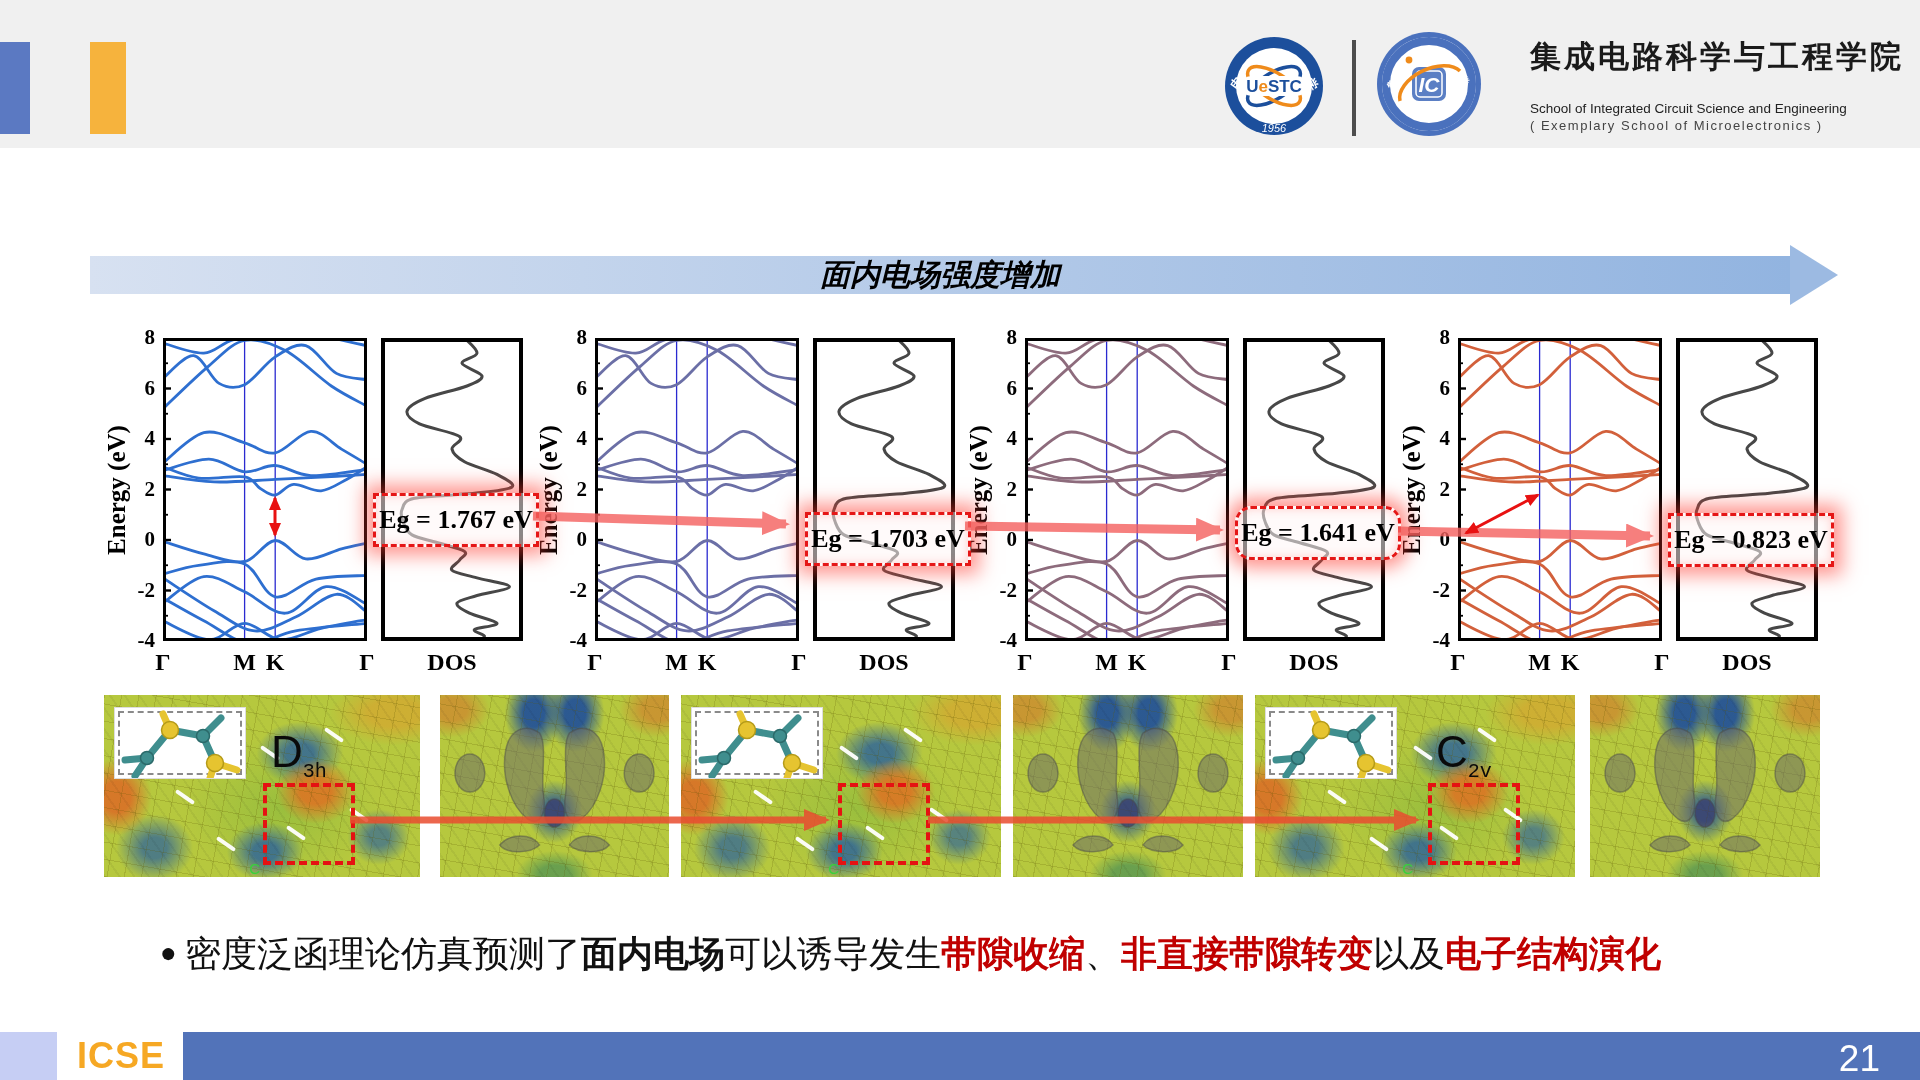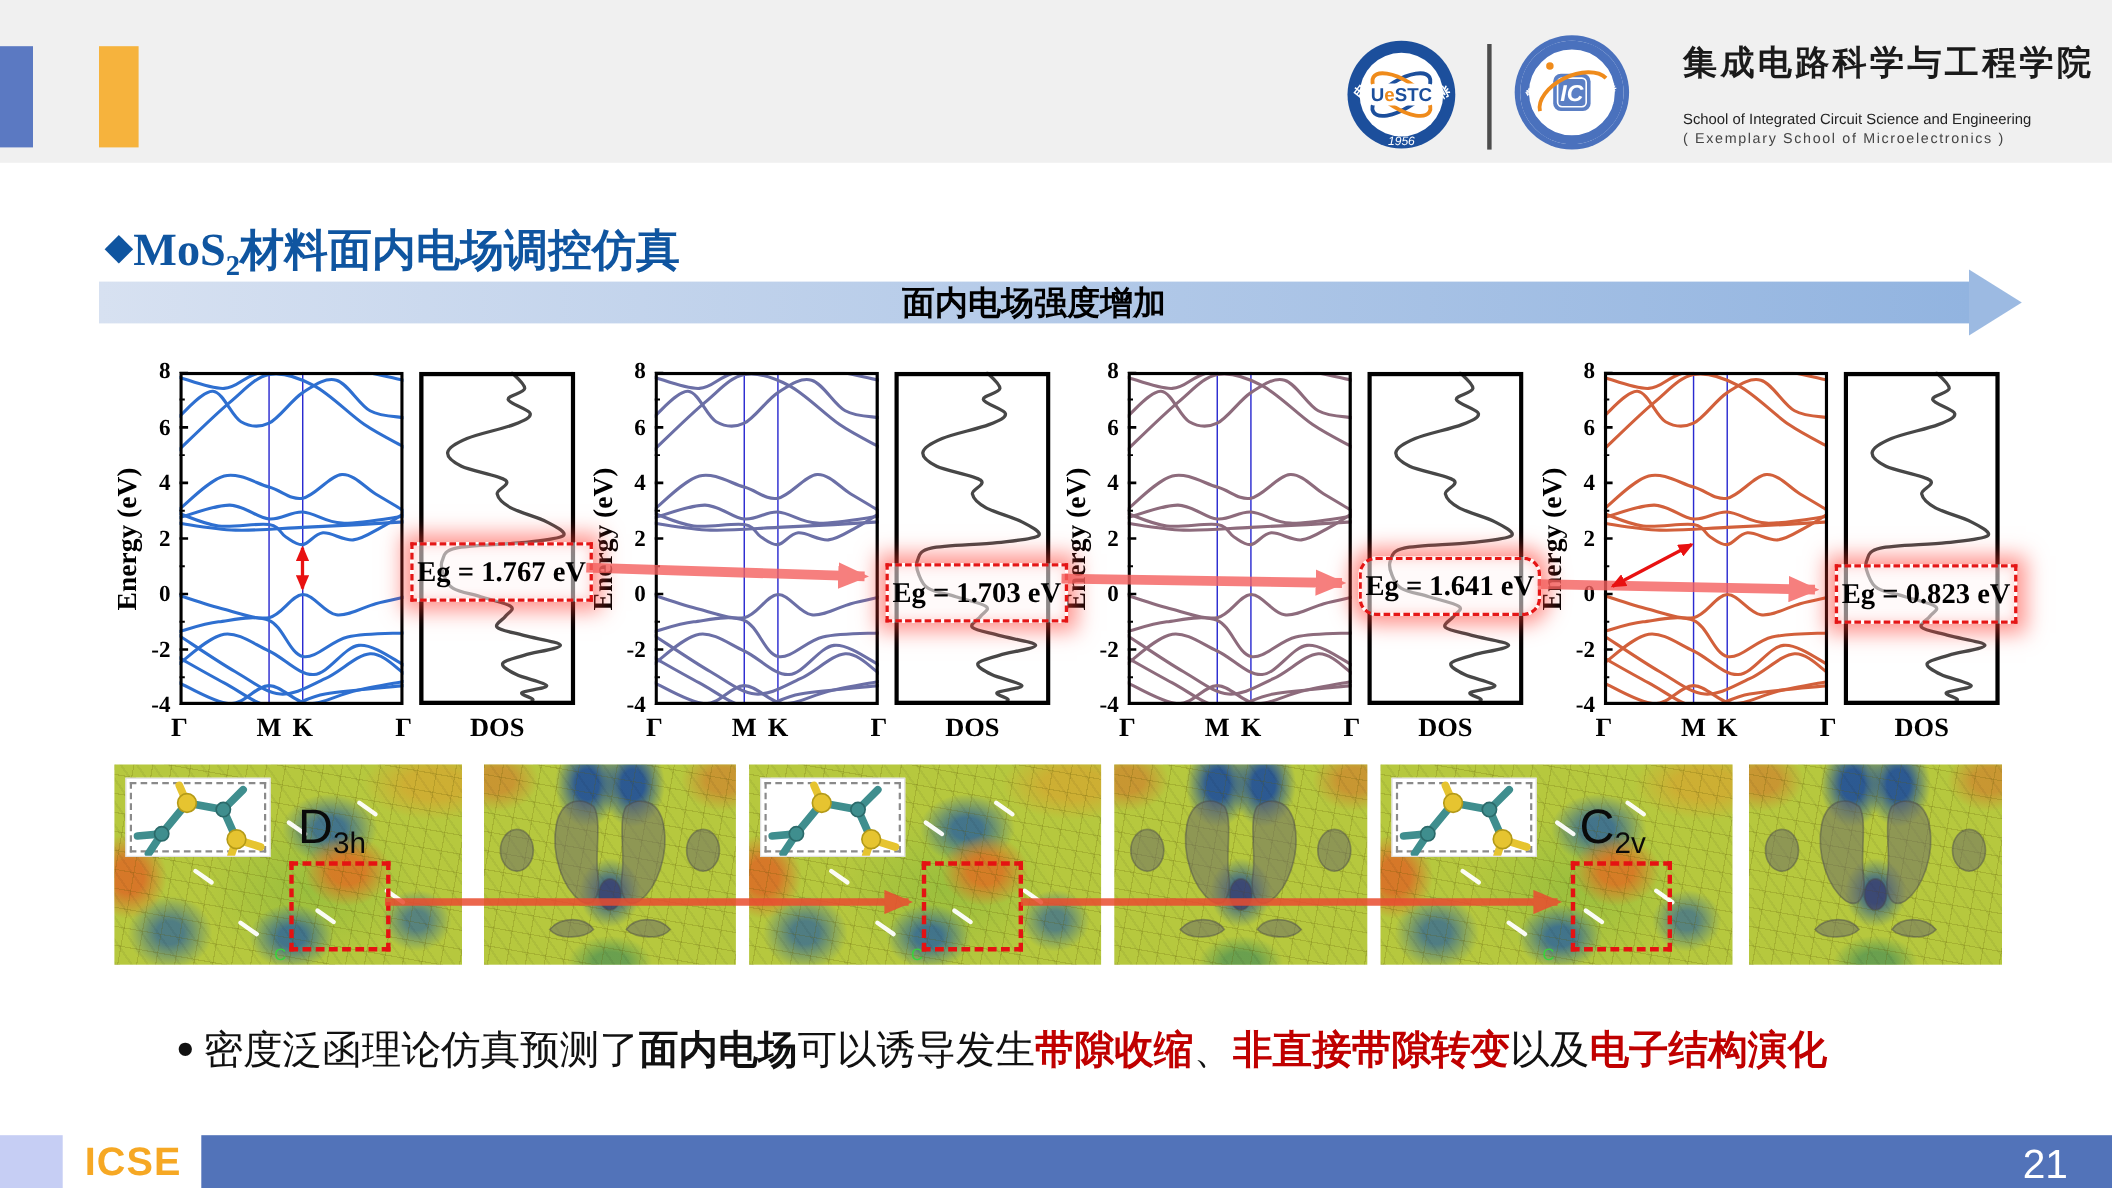--- a/index.html
+++ b/index.html
@@ -20,21 +20,21 @@
   #school-en1{top:101px;font-size:13.5px;color:#222;}
   #school-en2{top:118px;font-size:13px;color:#444;letter-spacing:1.5px;}
   
   #section-title{left:95px;top:200px;color:#0f55a0;font-weight:bold;white-space:nowrap;}
   #section-title .dia{font-size:34px;vertical-align:6px;}
   #section-title .mos{font-family:"Liberation Serif","DejaVu Serif",serif;font-size:42px;}
   #section-title .mos sub{font-size:26px;}
   #section-title .cjk{font-size:40px;}
   
   #flow-arrow-body{left:90px;top:256px;width:1700px;height:38px;
-     background:linear-gradient(to right,#d7e1f1,#92b4e0);display:flex;align-items:center;justify-content:center;}
+     background:linear-gradient(to right,#d7e1f1,#92b4e0);display:flex;align-items:center;justify-content:center;font-style:italic;}
   #flow-arrow-head{left:1790px;top:245px;width:0;height:0;border-top:30px solid transparent;
      border-bottom:30px solid transparent;border-left:48px solid #9cbae2;}
   #flow-arrow-label{font-size:30px;font-weight:bold;color:#000;}
   
   .ylabel{position:absolute;transform:translate(-50%,-50%) rotate(-90deg);
           font:bold 25px "Liberation Serif","DejaVu Serif",serif;white-space:nowrap;color:#000;}
   .ytick{position:absolute;width:36px;text-align:right;
          font:bold 21px "Liberation Serif","DejaVu Serif",serif;color:#000;}
   .xtick{position:absolute;transform:translateX(-50%);
          font:bold 24px "Liberation Serif","DejaVu Serif",serif;color:#000;}
@@ -68,21 +68,21 @@
     repeating-linear-gradient(100deg, rgba(95,88,0,.20) 0 1px, transparent 1px 17px),
     repeating-linear-gradient(10deg, rgba(95,88,0,.20) 0 1px, transparent 1px 17px),
     repeating-linear-gradient(55deg, rgba(0,0,0,.05) 0 2px, transparent 2px 12px);}
   .wdash{position:absolute;width:4px;height:22px;background:rgba(255,255,255,.95);border-radius:2px;
          transform:rotate(-55deg);}
   .inset{position:absolute;left:10px;top:12px;width:130px;height:70px;background:#fff;
          border:1px solid #ddd;}
   .inset-border{position:absolute;inset:3px;border:2px dashed #8a8a8a;}
   .redbox{position:absolute;border:4px dashed #e51212;z-index:4;}
   .sym-label{position:absolute;color:#0a0a0a;font-size:44px;z-index:4;white-space:nowrap;}
-  .sym-label sub{font-size:27px;}
+  .sym-label sub{font-size:20px;font-family:Liberation Mono, monospace;}
   .c-label{position:absolute;color:#37d23c;font-size:15px;bottom:0px;left:46%;z-index:3;}
   
   #conclusion{left:160px;top:930px;font-size:36px;color:#111;white-space:nowrap;}
   #conclusion .bullet{font-size:28px;vertical-align:4px;margin-right:8px;}
   #conclusion .seg-n{font-weight:normal;}
   #conclusion .seg-b{font-weight:bold;}
   #conclusion .seg-r{font-weight:bold;color:#c00000;}
   
   #footer-bar{left:183px;top:1032px;width:1737px;height:48px;background:#5273b9;}
   #footer-sq{left:0;top:1032px;width:57px;height:48px;background:#c6cef4;}
@@ -137,23 +137,20 @@
     <rect x="40" y="40" width="26" height="26" rx="4" fill="none" stroke="#ffffff" stroke-width="1.5"></rect>
     <text x="53" y="61" text-anchor="middle" font-size="21" font-weight="bold" font-style="italic" fill="#ffffff">IC</text>
     <path d="M 24,70 A 34,20 -25 0 1 84,40" fill="none" stroke="#ef8b1b" stroke-width="3.5"></path>
     <circle cx="33" cy="29" r="3.4" fill="#ef8b1b"></circle>
   </svg>
 
   <div class="abs school-line" id="school-cn1">集成电路科学与工程学院</div>
   <div class="abs school-line" id="school-en1">School of Integrated Circuit Science and Engineering</div>
   <div class="abs school-line" id="school-en2">( Exemplary School of Microelectronics )</div>
 
-  <div class="abs" id="section-title">
-    <span class="dia">◆</span><span class="mos"><span>MoS</span><sub>2</sub></span><span class="cjk">材料面内电场调控仿真</span>
-  </div>
 
   <div class="abs" id="flow-arrow-body">
     <span id="flow-arrow-label">面内电场强度增加</span>
   </div>
   <div class="abs" id="flow-arrow-head"></div>
 
   <div class="abs" id="charts-layer" style="left:0;top:0">
       <div class="ylabel" style="left: 117px; top: 489.5px;">Energy (eV)</div>
       <div class="ytick" style="left: 119px; top: 325px;">8</div>
       <div class="ytick" style="left: 119px; top: 375.5px;">6</div>

